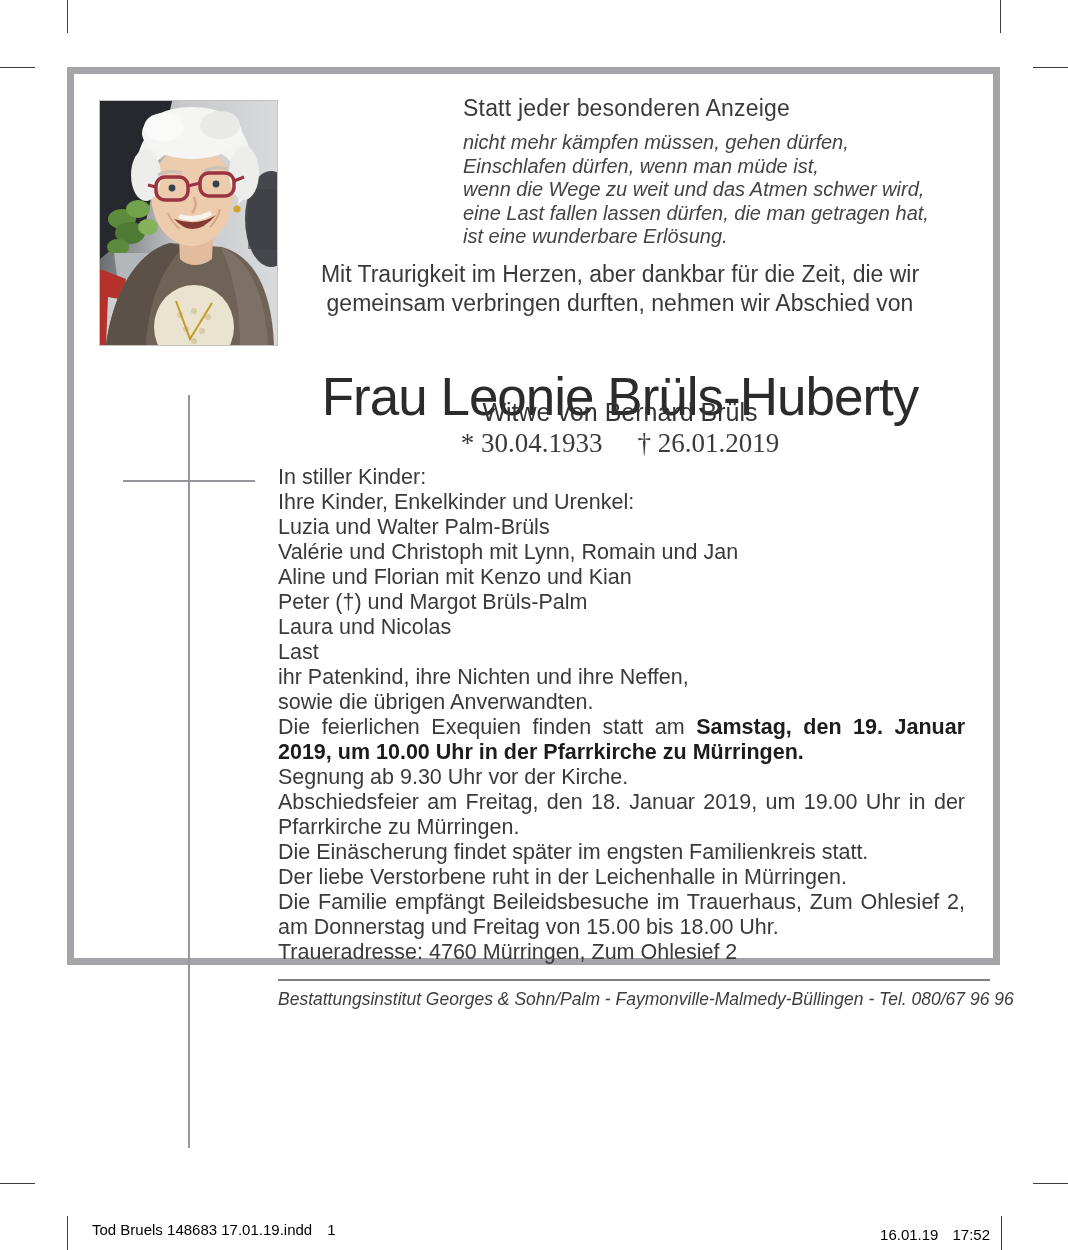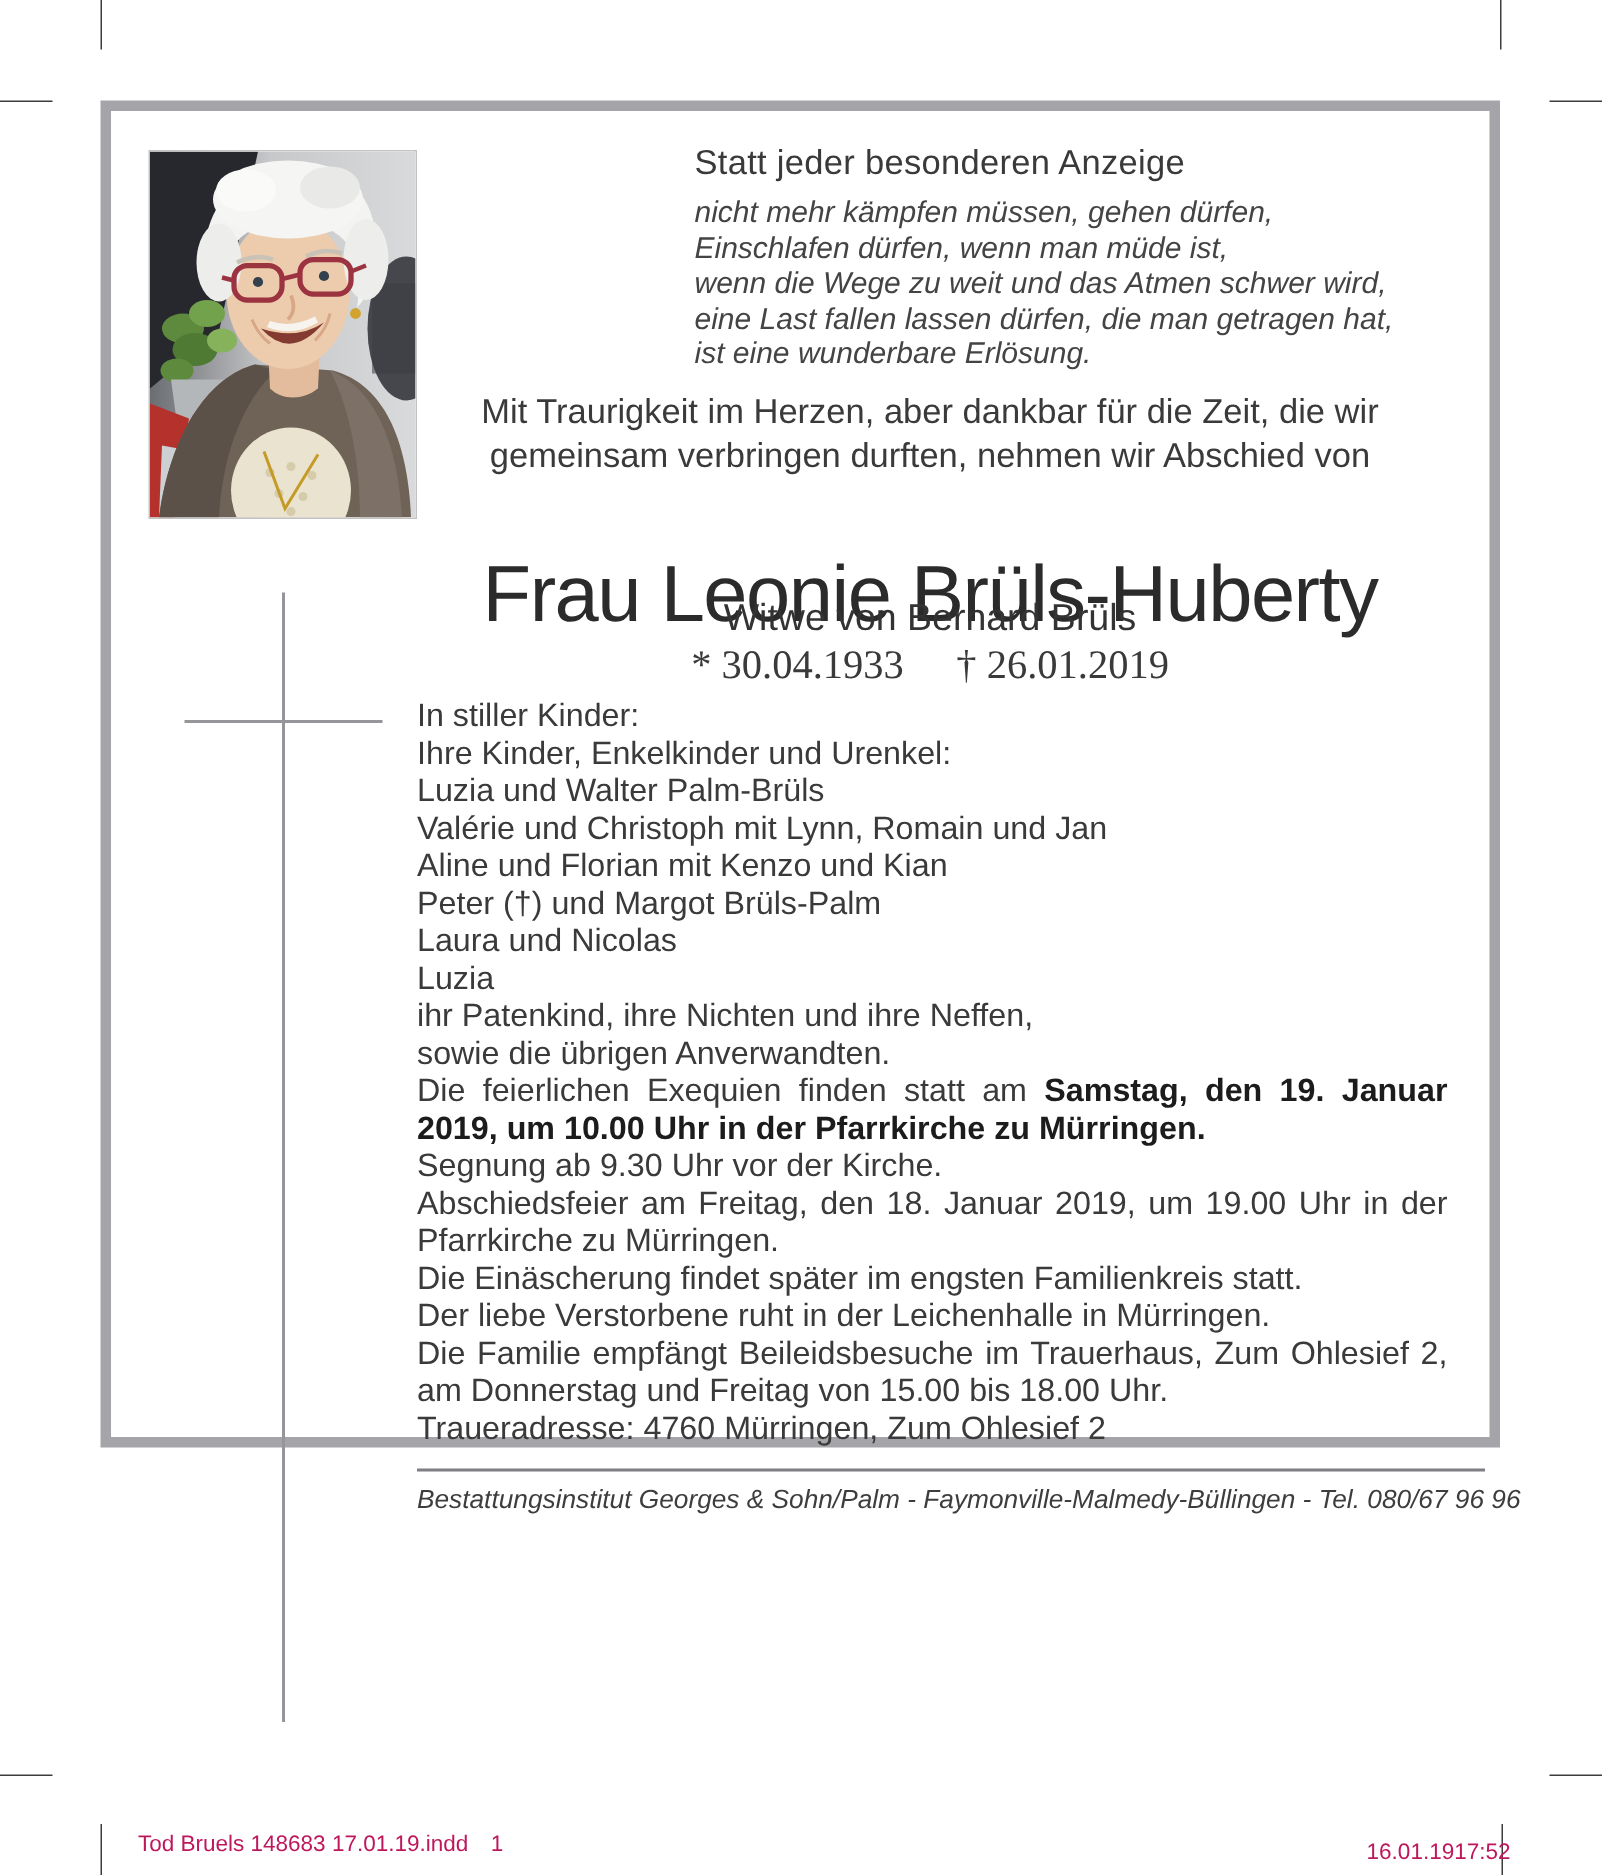--- a/index.html
+++ b/index.html
@@ -82,25 +82,25 @@
     margin-top: 14px; width: 712px; height: 0;
     border-top: 2px solid #7f7f83;
   }
   .institute {
     margin-top: 6px; width: 712px; text-align: center;
     font-size: 17.5px; font-style: italic; color: #3d3d3d;
     white-space: nowrap;
   }
 
   .slug {
-    position: absolute; font-size: 15px; color: #be185d;
+    position: absolute; font-size: 15px; color: #000000;
     display: flex; align-items: baseline;
   }
   .slug-left { left: 92px; top: 1221px; gap: 15px; }
-  .slug-right { right: 61px; top: 1226px; }
+  .slug-right { right: 78px; top: 1226px; gap: 14px; }
 </style>
 </head>
 <body>
 
 <div class="mark" style="left:67px; top:0; width:1px; height:33px;"></div>
 <div class="mark" style="left:1000px; top:0; width:1px; height:33px;"></div>
 <div class="mark" style="left:0; top:67px; width:35px; height:1px;"></div>
 <div class="mark" style="left:1033px; top:67px; width:35px; height:1px;"></div>
 <div class="mark" style="left:0; top:1183px; width:35px; height:1px;"></div>
 <div class="mark" style="left:1033px; top:1183px; width:35px; height:1px;"></div>
@@ -207,21 +207,21 @@
     <p>In stiller Kinder:</p>
 
     <p class="ind1 mt13">Ihre Kinder, Enkelkinder und Urenkel:</p>
 
     <p class="ind2 mt13">Luzia und Walter Palm-Brüls</p>
     <p class="ind3">Valérie und Christoph mit Lynn, Romain und Jan</p>
     <p class="ind3">Aline und Florian mit Kenzo und Kian</p>
 
     <p class="ind2 mt13">Peter (†) und Margot Brüls-Palm</p>
     <p class="ind3">Laura und Nicolas</p>
-    <p class="ind3">Luzia</p>
+    <p class="ind3">Last</p>
 
     <p class="ind1">ihr Patenkind, ihre Nichten und ihre Neffen,</p>
     <p class="ind1">sowie die übrigen Anverwandten.</p>
 
     <p class="para mt9"><span>Die feierlichen Exequien finden statt am </span><span class="b">Samstag, den 19. Januar 2019, um 10.00 Uhr in der Pfarrkirche zu Mürringen.</span></p>
 
     <p class="para mt13">Segnung ab 9.30 Uhr vor der Kirche.</p>
 
     <p class="para mt13">Abschiedsfeier am Freitag, den 18. Januar 2019, um 19.00 Uhr in der Pfarrkirche zu Mürringen.</p>
 

